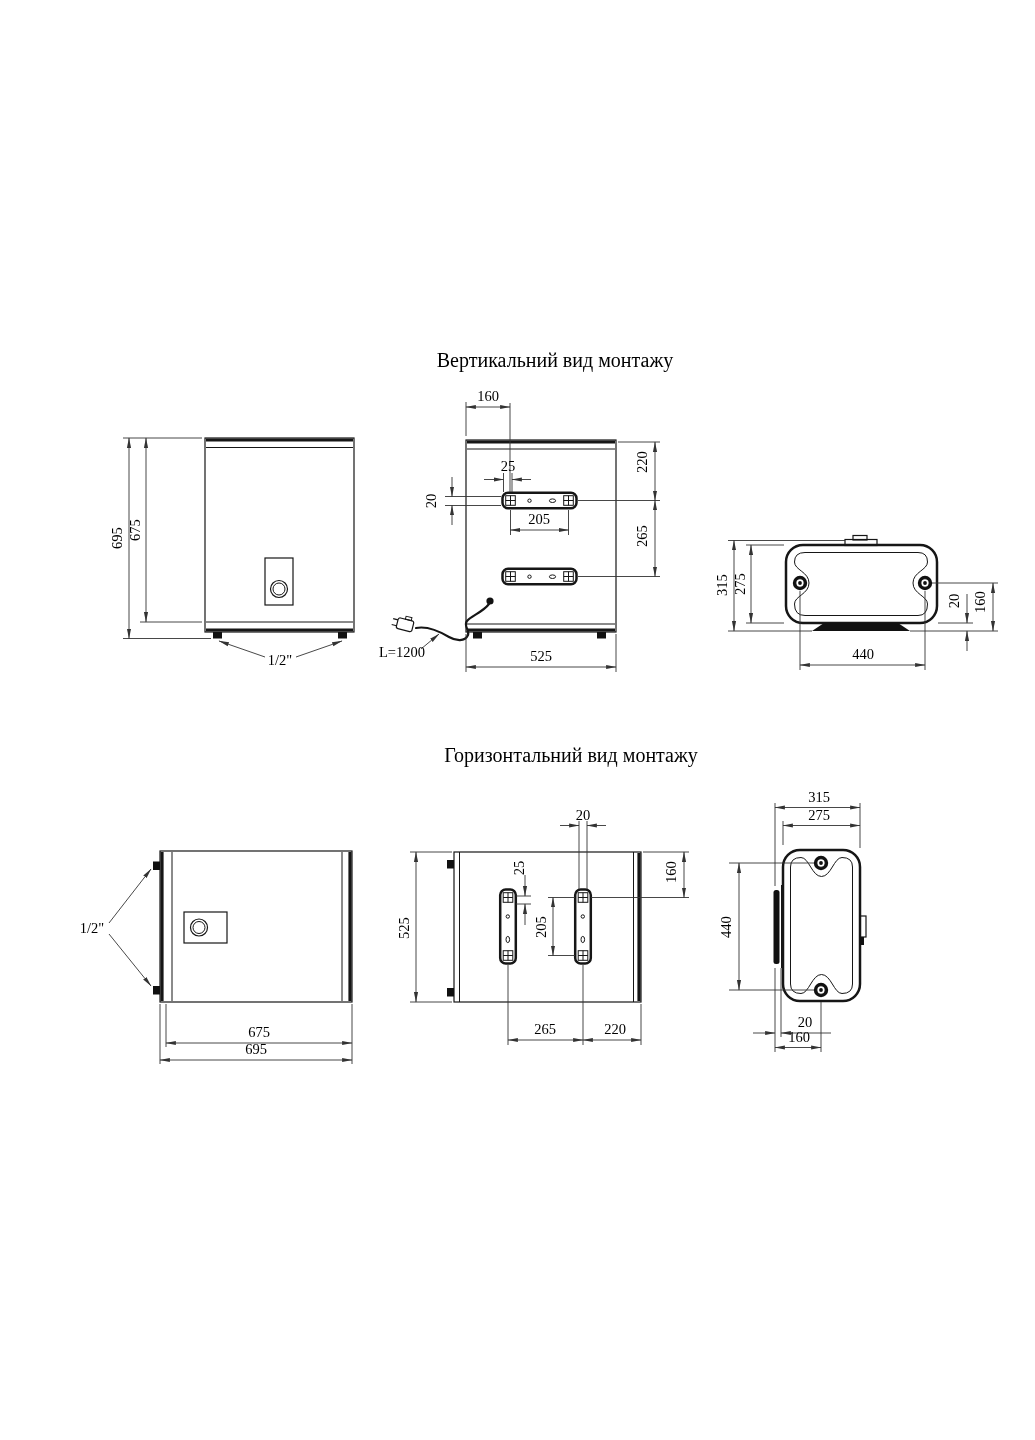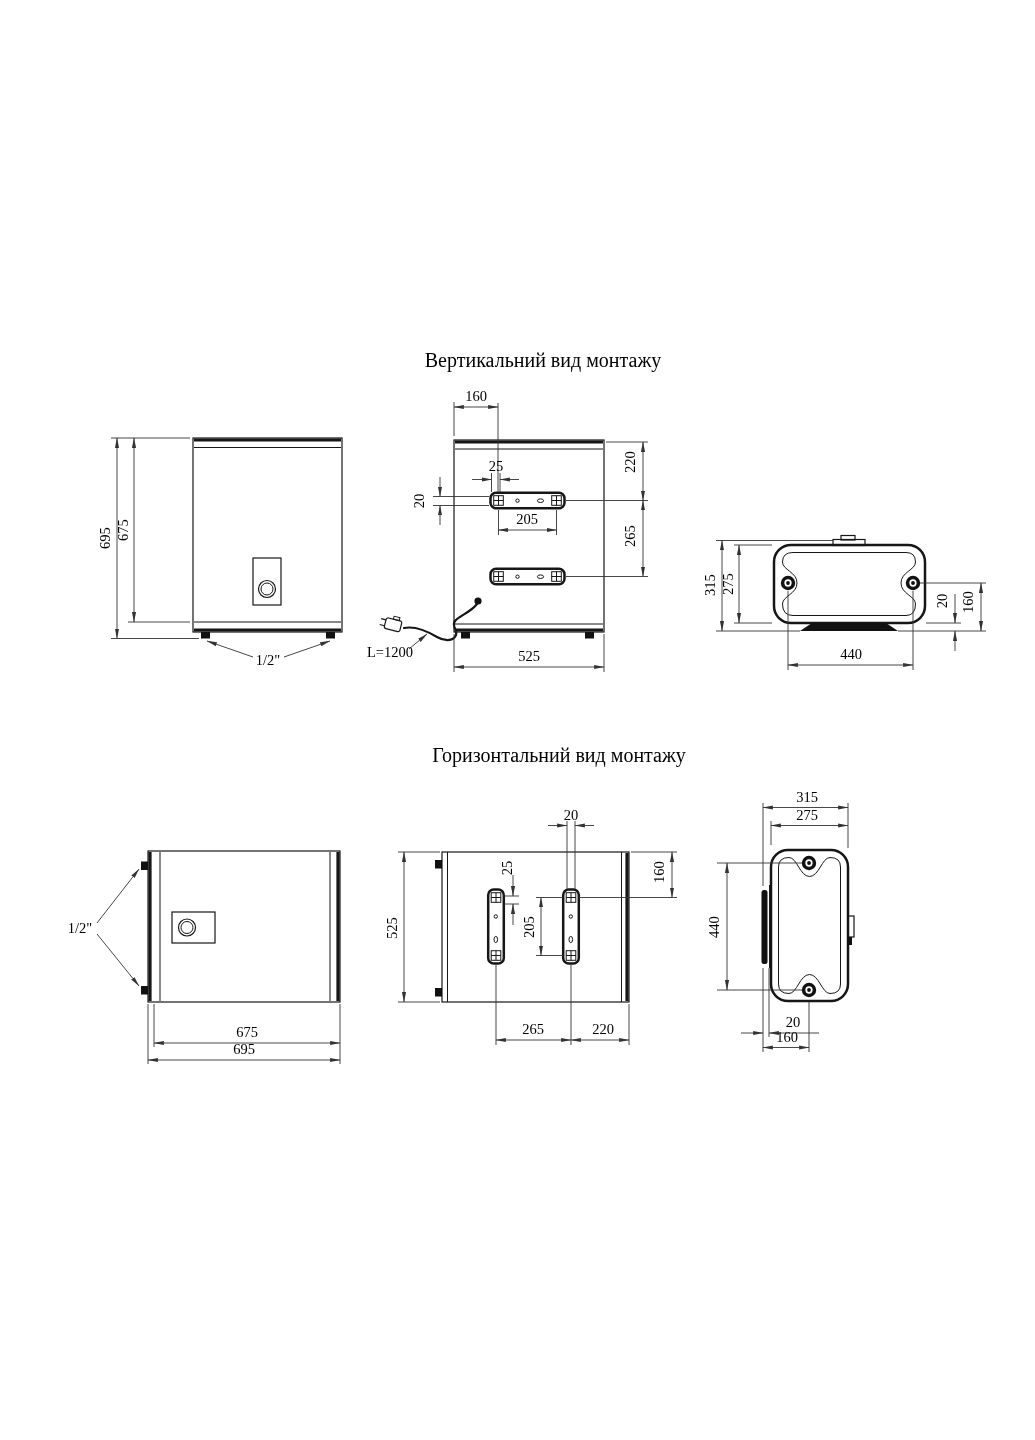--- a/index.html
+++ b/index.html
@@ -1,16 +1,16 @@
 <!DOCTYPE html>
 <html><head>
 <meta charset="utf-8">
 <style>
   html,body{margin:0;padding:0;background:#fff;}
-  .page{width:879px;height:1440px;background:#ffffff;position:relative;}
+  .page{width:879px;height:1440px;background:#ffffff;position:relative;padding-left:12px;}
   svg{display:block;}
   .o1{stroke:#161616;stroke-width:1.2;fill:none;}
   .o3{stroke:#161616;stroke-width:3.2;fill:none;}
   .ol{stroke:#161616;stroke-width:2.5;fill:none;stroke-linejoin:round;}
   .th{stroke:#161616;stroke-width:1;fill:none;}
   .dm{stroke:#333;stroke-width:0.9;fill:none;}
   .cord{stroke:#161616;stroke-width:2.2;fill:none;stroke-linecap:round;}
   .fl{fill:#111;stroke:none;}
   text.d{font:14.5px "Liberation Serif",serif;fill:#000;}
   text.t{font:20px "Liberation Serif",serif;fill:#000;}

